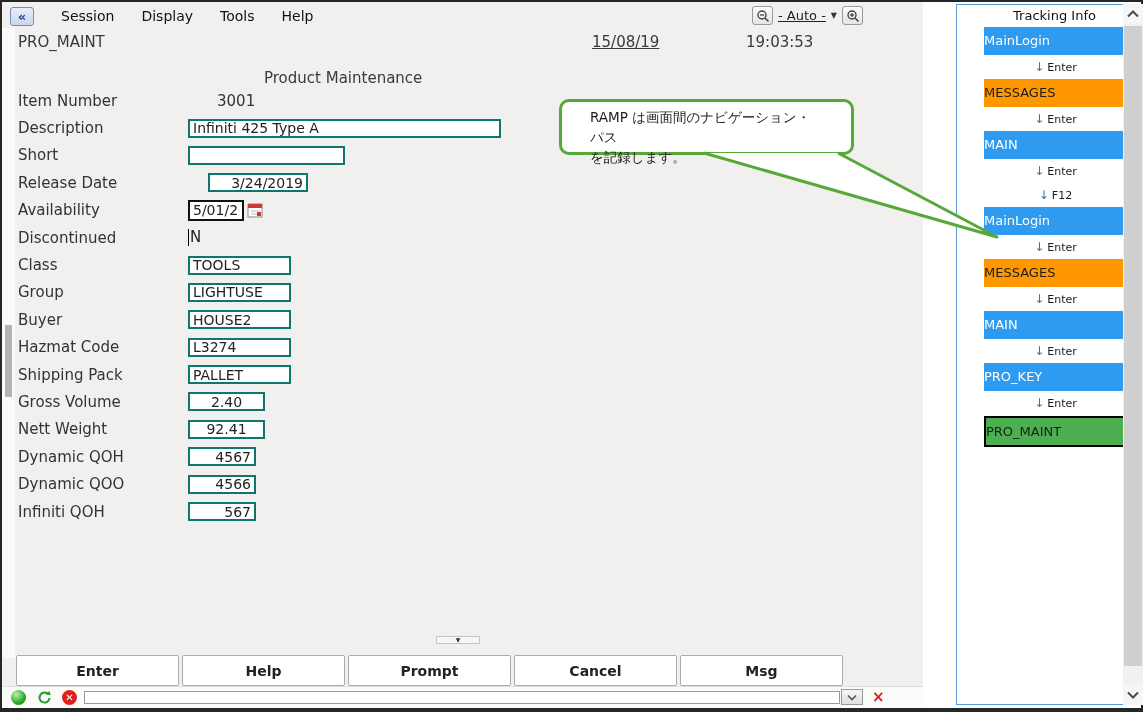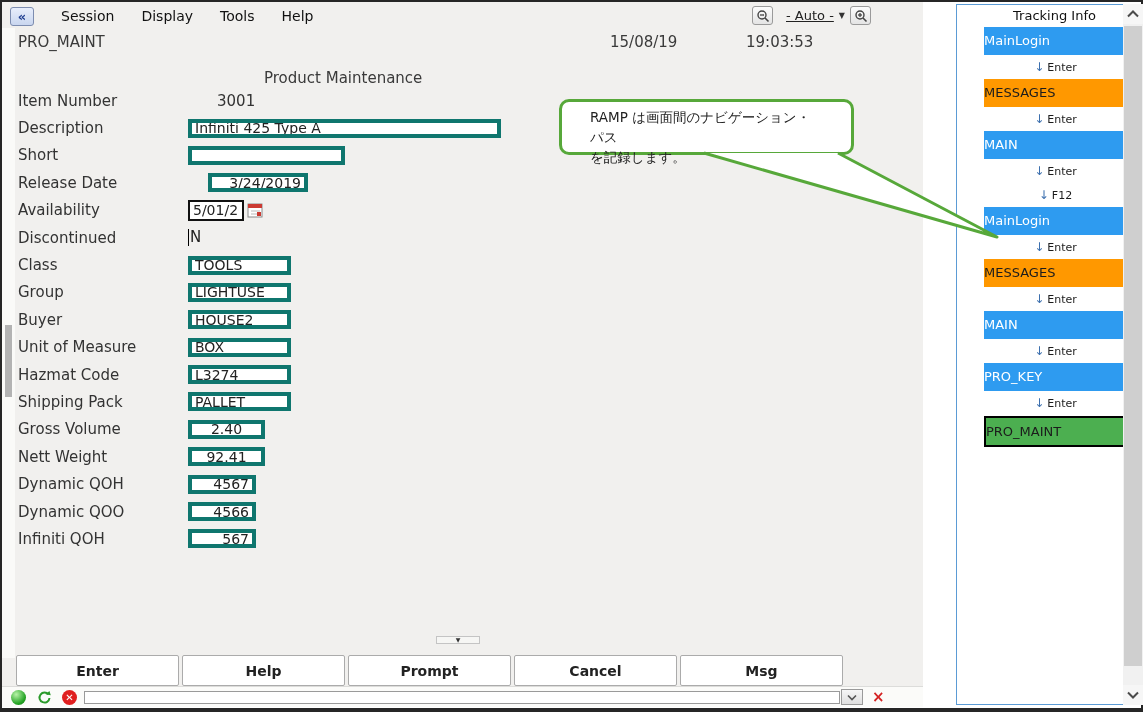--- a/index.html
+++ b/index.html
@@ -14,37 +14,37 @@
   .drag-handle { position:absolute; left:3px; top:323px; width:7px; height:72px; background:#b3b3b3; }
 
   .menubar { position:absolute; left:0; top:0; width:100%; height:28px; display:flex; align-items:center; }
   .collapse-btn { margin-left:8px; width:24px; height:19px; border:1px solid #7d8db0; border-radius:3px;
     background:linear-gradient(#e8eefb,#c9d6ef); color:#1d3c8f; font-weight:bold; font-size:13px;
     display:flex; align-items:center; justify-content:center; cursor:pointer; }
   .menu-item { margin-left:27px; font-size:14px; color:#111; cursor:default; }
   .zoom-ctrl { position:absolute; left:750px; top:4px; display:flex; align-items:center; gap:5px; }
   .zoom-btn { width:21px; height:19px; border:1px solid #9a9a9a; border-radius:3px; background:linear-gradient(#fcfcfc,#e4e4e4);
     display:flex; align-items:center; justify-content:center; }
-  .zoom-value { font-size:13px; color:#222; text-decoration:underline;margin-left:8px; }
+  .zoom-value { font-size:13px; color:#222; text-decoration:underline; }
   .zoom-caret { font-size:8px; color:#333; }
 
   .screen-header { position:absolute; left:0; top:31px; width:100%; height:22px; font-size:15px; color:#3a3a3a; }
   .screen-header span { position:absolute; top:0; }
   .hdr-program { left:16px; }
   .hdr-title { left:262px;margin-top:36px; }
-  .hdr-date { left:608px; }
+  .hdr-date { left:590px;text-decoration:underline; }
   .hdr-time { left:744px; }
 
   
   .form { position:absolute; left:16px; top:85px; }
   .frow { display:flex; align-items:center; height:27.4px; }
   .flabel { width:170px; font-size:15px; color:#333; }
   .fval-static { font-size:15px; color:#333; padding-left:29px; }
   .fval-caret { font-size:15px; color:#222; border-left:1px solid #000; padding-left:1px; height:17px; line-height:17px; }
-  input.fld { height:19px; border:4px solid #0f766e; background:#fff; font-family:inherit; font-size:14px; color:#222; padding:0 3px; }
+  input.fld { height:19px; border:2px solid #0f766e; background:#fff; font-family:inherit; font-size:14px; color:#222; padding:0 3px; }
   input.num { text-align:right; }
   input.w-desc { width:313px; }
   input.w-short { width:157px; }
   input.w-date { width:100px;margin-left:20px; }
   input.w-avail { width:56px; border:2px solid #111; height:21px; }
   input.w-code { width:103px; }
   input.w-vol { width:77px;text-align:center; }
   input.w-qty { width:68px;padding-left:20px; }
   .cal-icon { margin-left:3px; display:inline-block; line-height:0; cursor:pointer; }
 
@@ -177,24 +177,20 @@
       </div>
       <div class="frow">
         <span class="flabel">Group</span>
         <input class="fld w-code" value="LIGHTUSE" style="">
       </div>
       <div class="frow">
         <span class="flabel">Buyer</span>
         <input class="fld w-code" value="HOUSE2" style="">
       </div>
       <div class="frow">
-        <span class="flabel">Unit of Measure</span>
-        <input class="fld w-code" value="BOX" style="">
-      </div>
-      <div class="frow">
         <span class="flabel">Hazmat Code</span>
         <input class="fld w-code" value="L3274" style="">
       </div>
       <div class="frow">
         <span class="flabel">Shipping Pack</span>
         <input class="fld w-code" value="PALLET" style="">
       </div>
       <div class="frow">
         <span class="flabel">Gross Volume</span>
         <input class="fld w-vol num" value="2.40" style="">

